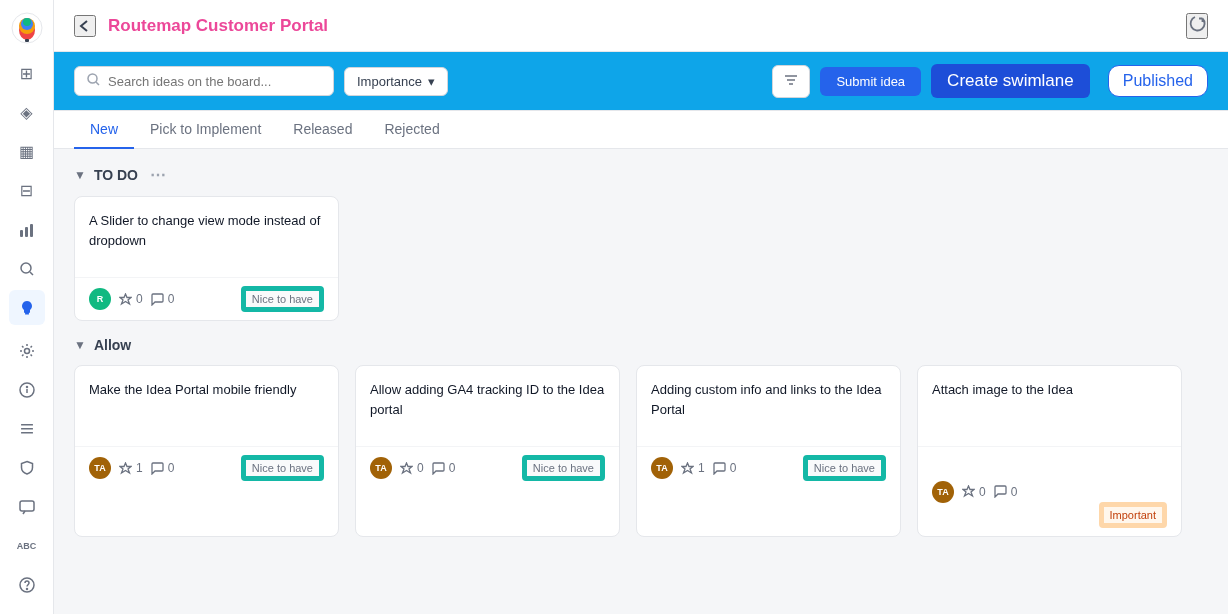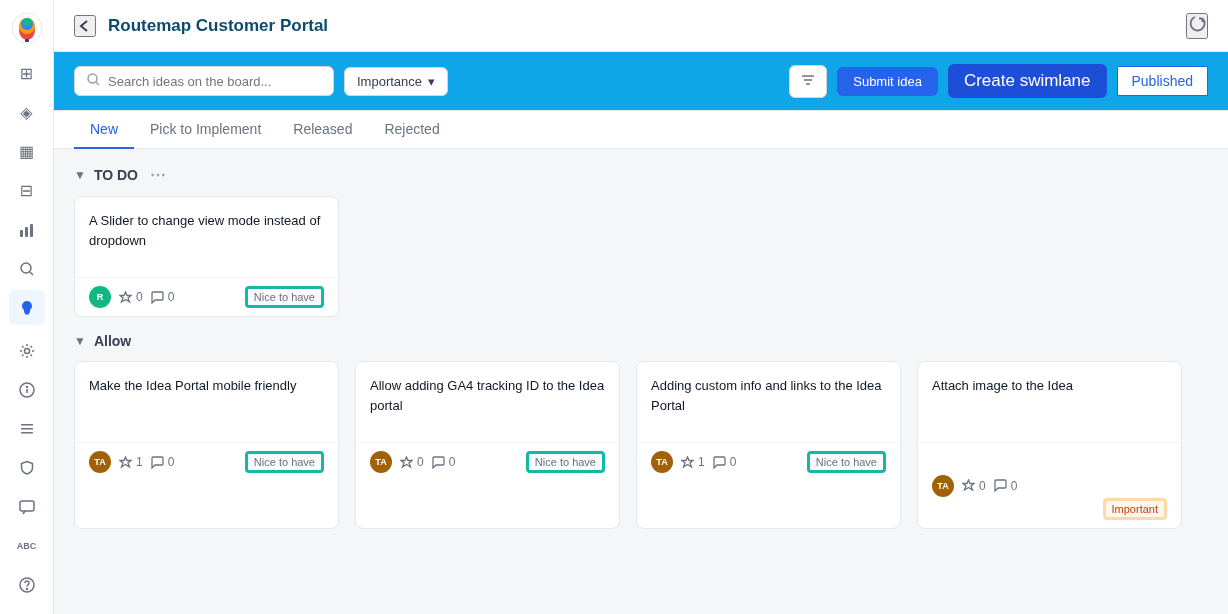--- a/index.html
+++ b/index.html
@@ -57,21 +57,21 @@
     .header-back {
       cursor: pointer;
       color: #374151;
       font-size: 18px;
       display: flex;
       align-items: center;
     }
     .header-title {
       font-size: 17px;
       font-weight: 600;
-      color: #0c4a6e;
+      color: #ec4899;
       flex: 1;
     }
     .header-refresh {
       cursor: pointer;
       color: #6b7280;
       font-size: 16px;
     }
 
     
     .toolbar {
@@ -141,25 +141,26 @@
       border-radius: 6px;
       padding: 7px 16px;
       font-size: 17px;
       font-weight: 500;
       cursor: pointer;
     }
     .btn-published {
       background: #fff;
       color: #2563eb;
       border: 1.5px solid #2563eb;
-      border-radius: 0;
+      border-radius: 11px;
       padding: 6px 14px;
-      font-size: 14px;
+      font-size: 16px;
       font-weight: 500;
       cursor: pointer;
+      margin-left: 8px;
     }
 
     
     .tabs {
       background: #fff;
       border-bottom: 1px solid #e5e7eb;
       padding: 0 20px;
       display: flex;
       gap: 0;
     }
@@ -248,21 +249,21 @@
       align-items: center;
       gap: 4px;
       font-size: 12px;
       color: #6b7280;
     }
     .card-tag {
       margin-left: auto;
       font-size: 11px;
       color: #6b7280;
       background: #f9fafb;
-      border: 3px solid #14b8a6;
+      border: 5px solid #14b8a6;
       border-radius: 4px;
       padding: 2px 6px;
     }
     .card-tag.important {
       background: #fff7ed;
       border-color: #fed7aa;
       color: #c2410c;
       margin-top: 47px;
     }
 

